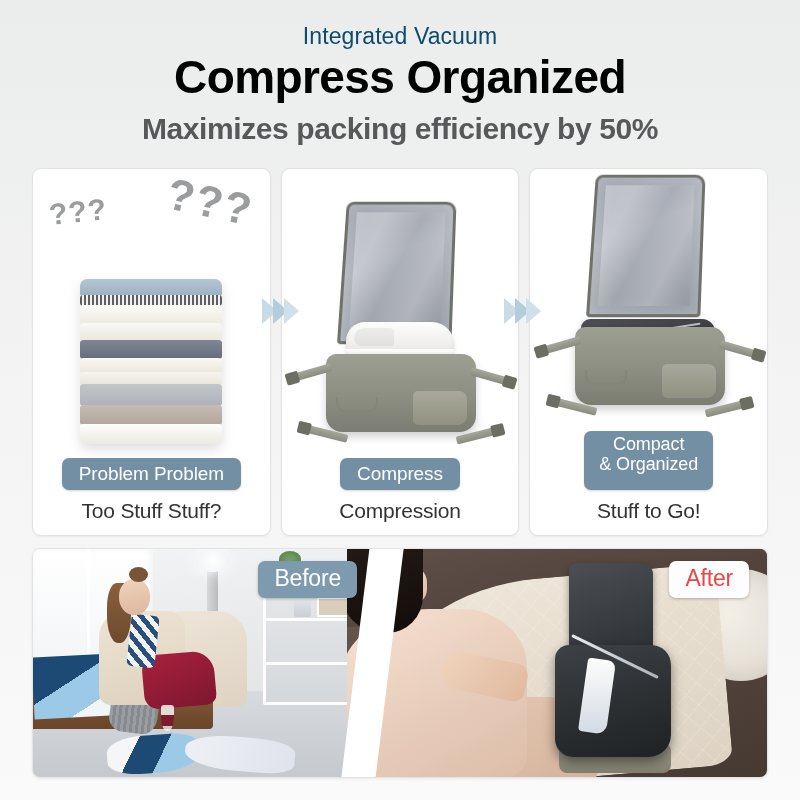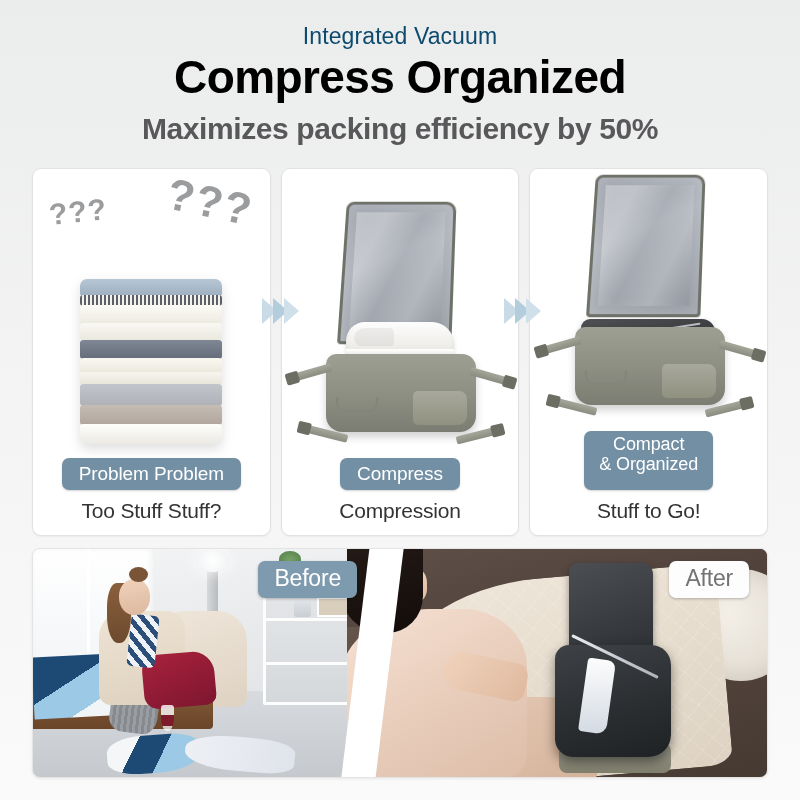--- a/index.html
+++ b/index.html
@@ -396,21 +396,21 @@
     position: absolute; left: 212px; bottom: 4px; width: 112px; height: 30px;
     background: linear-gradient(180deg,#9c9b8d,#82816f); border-radius: 8px;
   }
 
   .ba-badge {
     position: absolute; top: 12px; font-size: 23px;
     padding: 4px 16px 6px; border-radius: 7px; letter-spacing: -.2px;
     box-shadow: 0 1px 3px rgba(0,0,0,.25); z-index: 4;
   }
   .ba-badge.before-badge { right: 16px; background: #7e9aae; color: #fff; }
-  .ba-badge.after-badge  { right: 18px; background: #fdfdfd; color: #737373; }
+  .ba-badge.after-badge  { right: 18px; background: #fdfdfd; color: #ef4444; }
 
   .divider {
     position: absolute; top: -12px; left: 322px; width: 34px; height: 260px;
     background: #fff; transform: rotate(7deg); z-index: 3;
   }
 </style>
 </head>
 <body>
 
 <div class="header">

